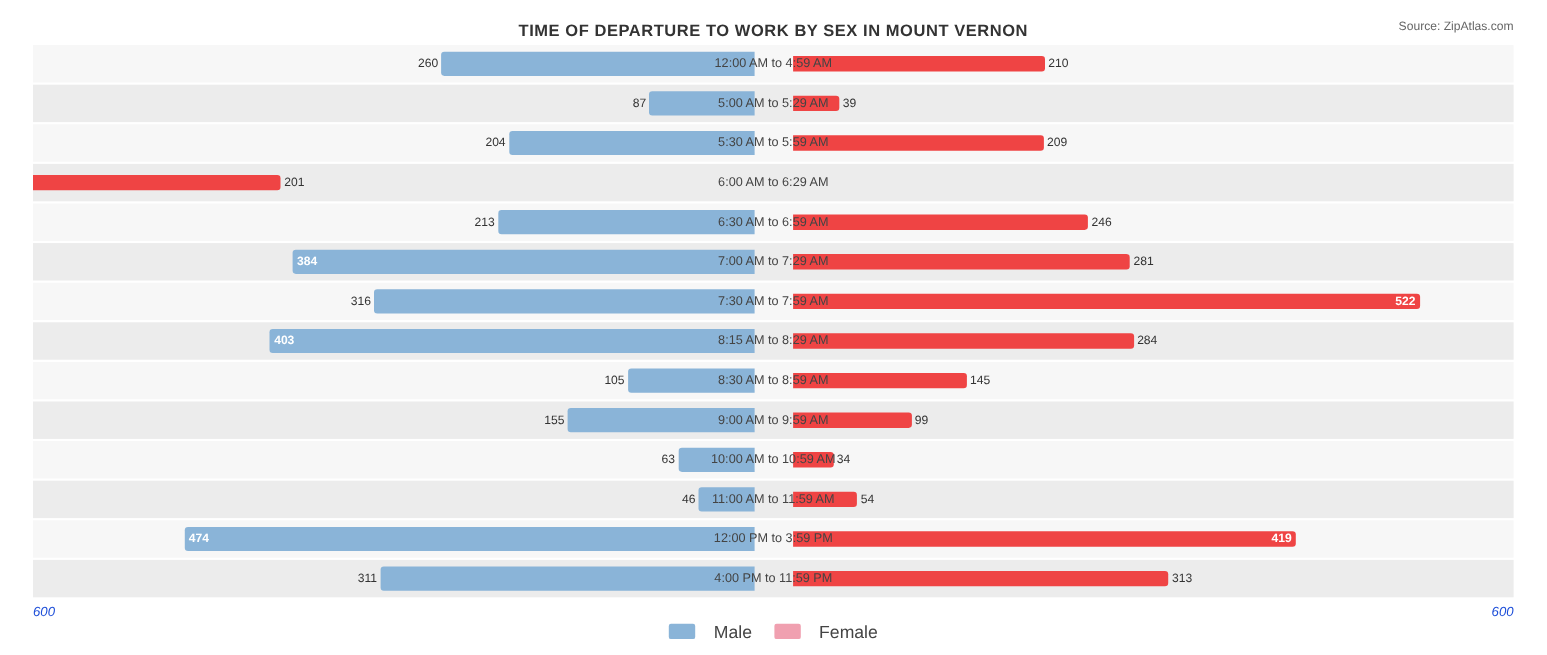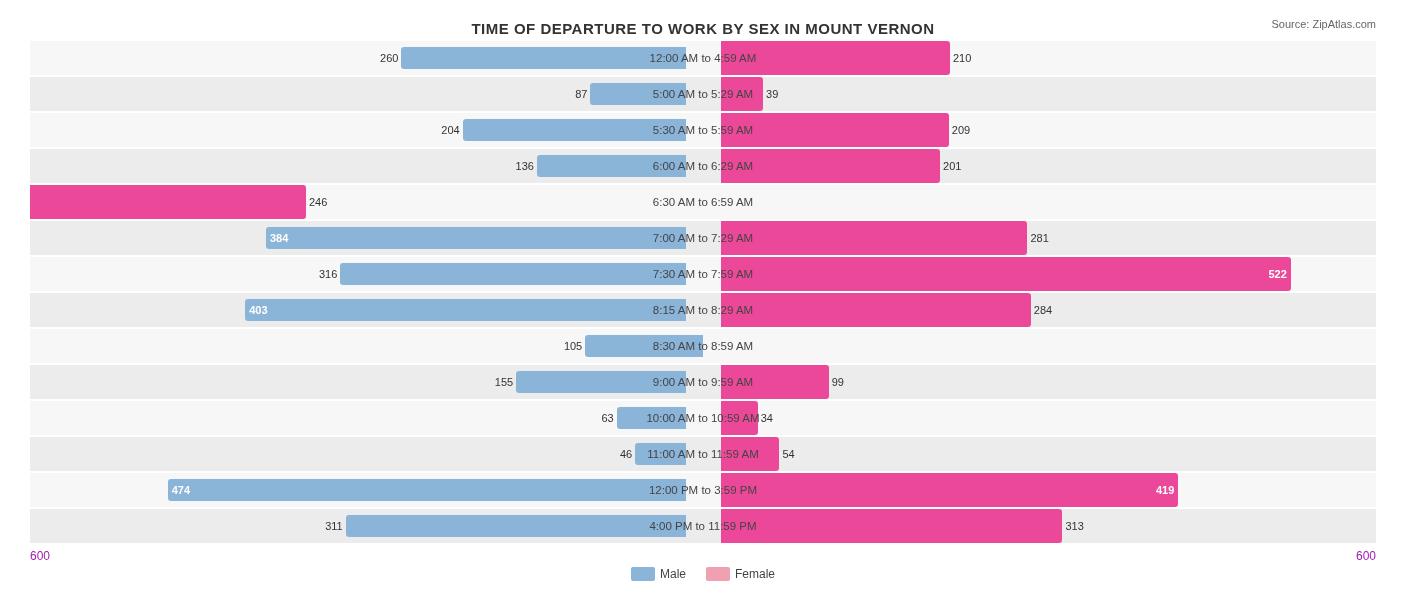--- a/index.html
+++ b/index.html
@@ -70,22 +70,22 @@
       background: #8ab4d8;
       height: 22px;
       border-radius: 3px 0 0 3px;
       position: absolute;
       right: 0;
       display: flex;
       align-items: center;
       justify-content: flex-start;
     }
     .bar-female {
-      background: #ec4899;
-      height: 34px;
+      background: #ef4444;
+      height: 14px;
       border-radius: 0 3px 3px 0;
       position: absolute;
       left: 0;
       display: flex;
       align-items: center;
       justify-content: flex-end;
     }
     .male-value {
       font-size: 11px;
       color: #333;
@@ -129,34 +129,35 @@
       white-space: nowrap;
     }
     .axis-labels {
       display: flex;
       justify-content: space-between;
       margin-top: 6px;
       padding: 0 0px;
     }
     .axis-label {
       font-size: 12px;
-      color: #a21caf;
+      color: #1d4ed8;
+      font-style: italic;
     }
     .legend {
       display: flex;
       align-items: center;
       justify-content: center;
       gap: 20px;
       margin-top: 4px;
     }
     .legend-item {
       display: flex;
-      align-items: flex-end;
-      gap: 5px;
-      font-size: 12px;
+      align-items: flex-start;
+      gap: 17px;
+      font-size: 16px;
       color: #444;
     }
     .legend-swatch {
       width: 24px;
       height: 14px;
       border-radius: 2px;
     }
     .rows-wrapper {
       position: relative;
       width: 100%;
@@ -205,33 +206,33 @@
             </div>
           </div>
           <div class="center-label">5:30 AM to 5:59 AM</div>
           <div class="right-section">
             <div class="bar-female" style="width: 34.8333%;">
               <span class="female-value">209</span>
             </div>
           </div>
         </div>
         <div class="row">
-          <div class="left-section">
-            <div class="bar-male" style="width: 22.6667%;">
-              <span class="male-value">136</span>
-            </div>
-          </div>
           <div class="center-label">6:00 AM to 6:29 AM</div>
           <div class="right-section">
             <div class="bar-female" style="width: 33.5%;">
               <span class="female-value">201</span>
             </div>
           </div>
         </div>
         <div class="row">
+          <div class="left-section">
+            <div class="bar-male" style="width: 35.5%;">
+              <span class="male-value">213</span>
+            </div>
+          </div>
           <div class="center-label">6:30 AM to 6:59 AM</div>
           <div class="right-section">
             <div class="bar-female" style="width: 41%;">
               <span class="female-value">246</span>
             </div>
           </div>
         </div>
         <div class="row">
           <div class="left-section">
             <div class="bar-male" style="width: 64%;">
@@ -271,20 +272,25 @@
             </div>
           </div>
         </div>
         <div class="row">
           <div class="left-section">
             <div class="bar-male" style="width: 17.5%; margin-left: 16px;">
               <span class="male-value">105</span>
             </div>
           </div>
           <div class="center-label">8:30 AM to 8:59 AM</div>
+          <div class="right-section">
+            <div class="bar-female" style="width: 24.1667%;">
+              <span class="female-value">145</span>
+            </div>
+          </div>
         </div>
         <div class="row">
           <div class="left-section">
             <div class="bar-male" style="width: 25.8333%;">
               <span class="male-value">155</span>
             </div>
           </div>
           <div class="center-label">9:00 AM to 9:59 AM</div>
           <div class="right-section">
             <div class="bar-female" style="width: 16.5%;">

